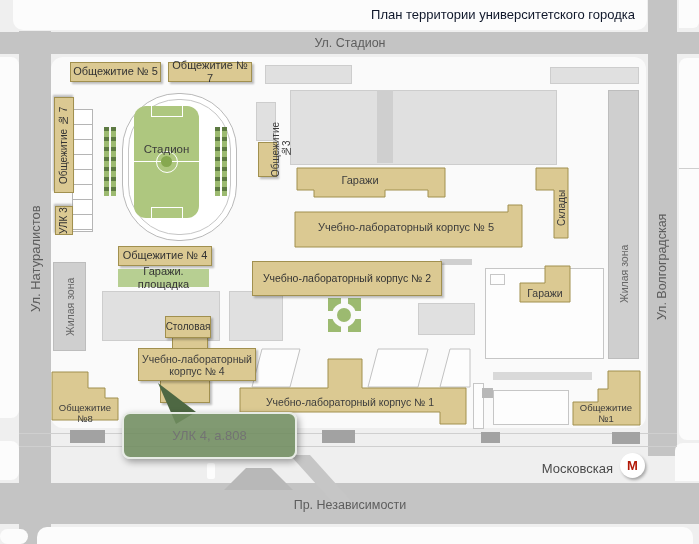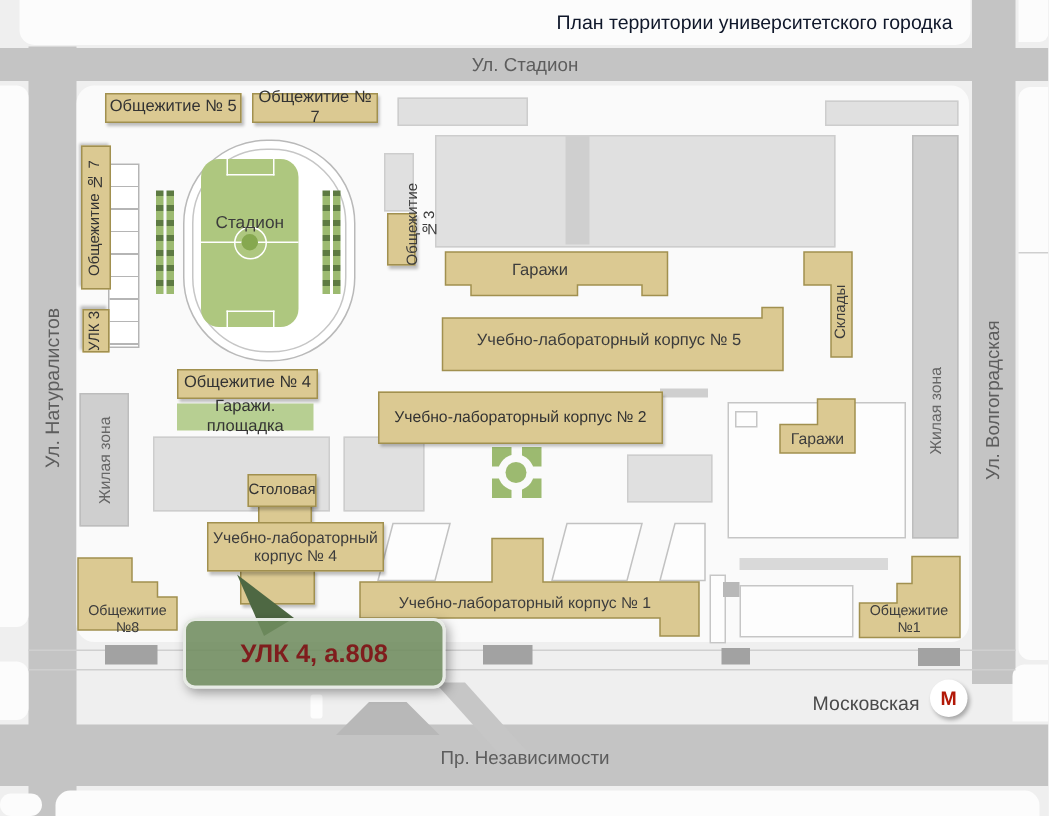--- a/index.html
+++ b/index.html
@@ -18,21 +18,21 @@
        font-size:11px;color:#3c3c3c;}
   .gray-bldg{background:#e0e0e0;border:1px solid #cdcdcd;}
   .gray-strip{background:#cfcfcf;border:1px solid #bdbdbd;}
   .white-shape{background:#fdfdfd;border:1px solid #c6c6c6;}
   .roadline{background:#cfcfcf;}
   .crossing{background:#a2a2a2;}
   .green-lbl{background:#b7cf92;}
   #tooltip{background:rgba(112,140,94,0.88);border:2px solid rgba(250,250,250,0.85);
        border-radius:8px;box-shadow:2px 3px 7px rgba(0,0,0,0.35);
        display:flex;align-items:center;justify-content:center;
-       color:#7f1d1d;font-weight:bold;font-size:17px;}
+       color:#737373;font-weight:normal;font-size:13px;}
   #metro{background:#fff;border-radius:50%;box-shadow:1.5px 2px 3px rgba(0,0,0,0.3);
        display:flex;align-items:center;justify-content:center;
        color:#b21807;font-weight:bold;font-size:13px;}
   .ladder{background:#fff repeating-linear-gradient(to bottom,#fff 0 14px,#b5b5b5 14px 15px);
        border:1px solid #b5b5b5;}
   .bleacher{background:repeating-linear-gradient(to bottom,#5d7a42 0 4px,#9cba70 4px 10px);}
   .fsq{position:absolute;width:13px;height:13px;background:#9cba70;}
   svg{position:absolute;left:0;top:0;}
 </style>
 </head>

